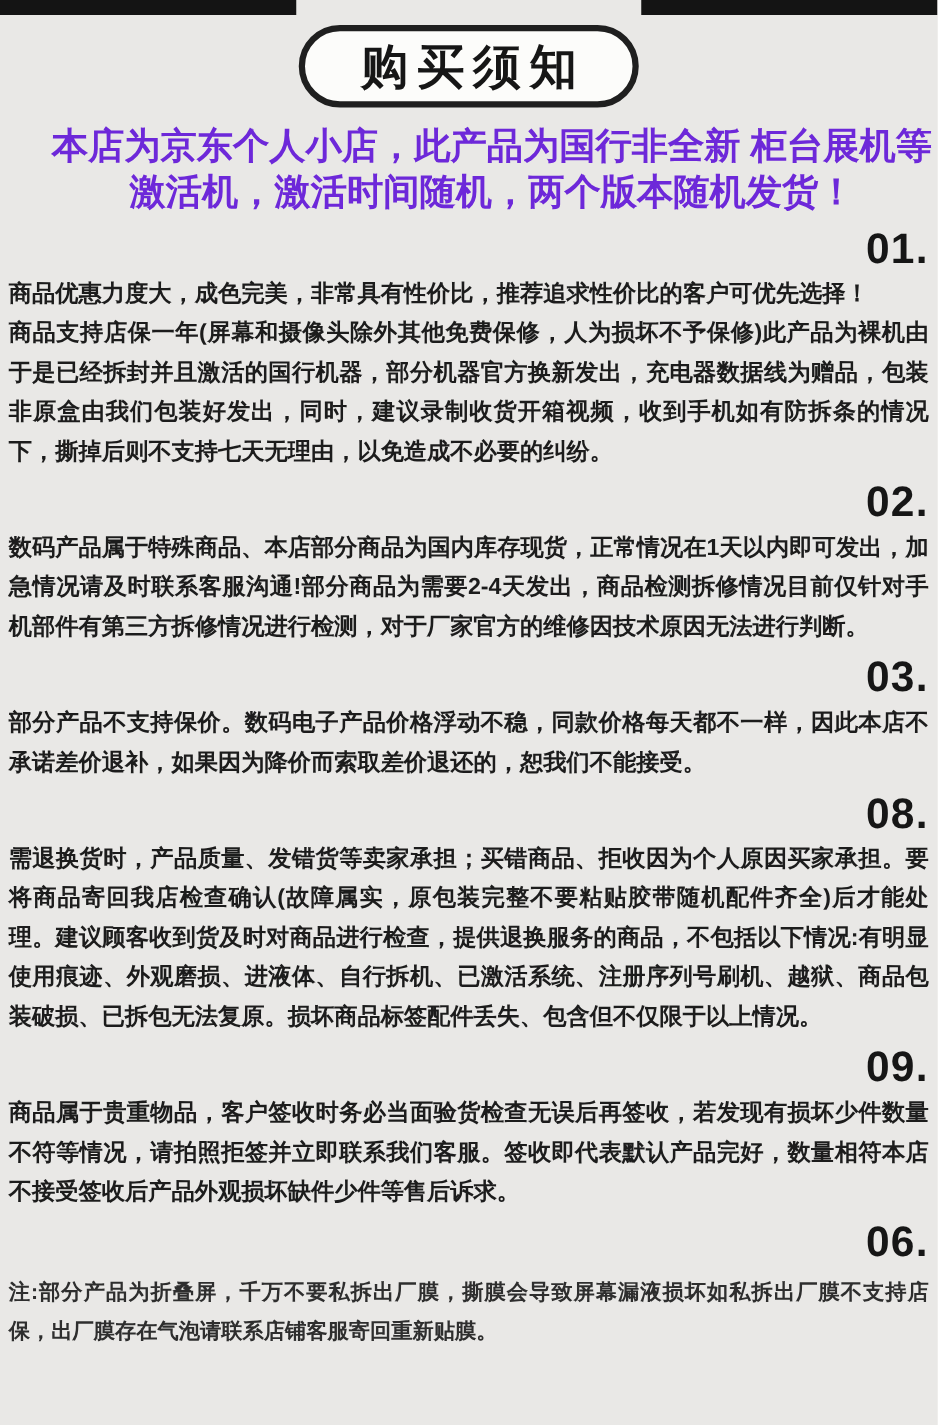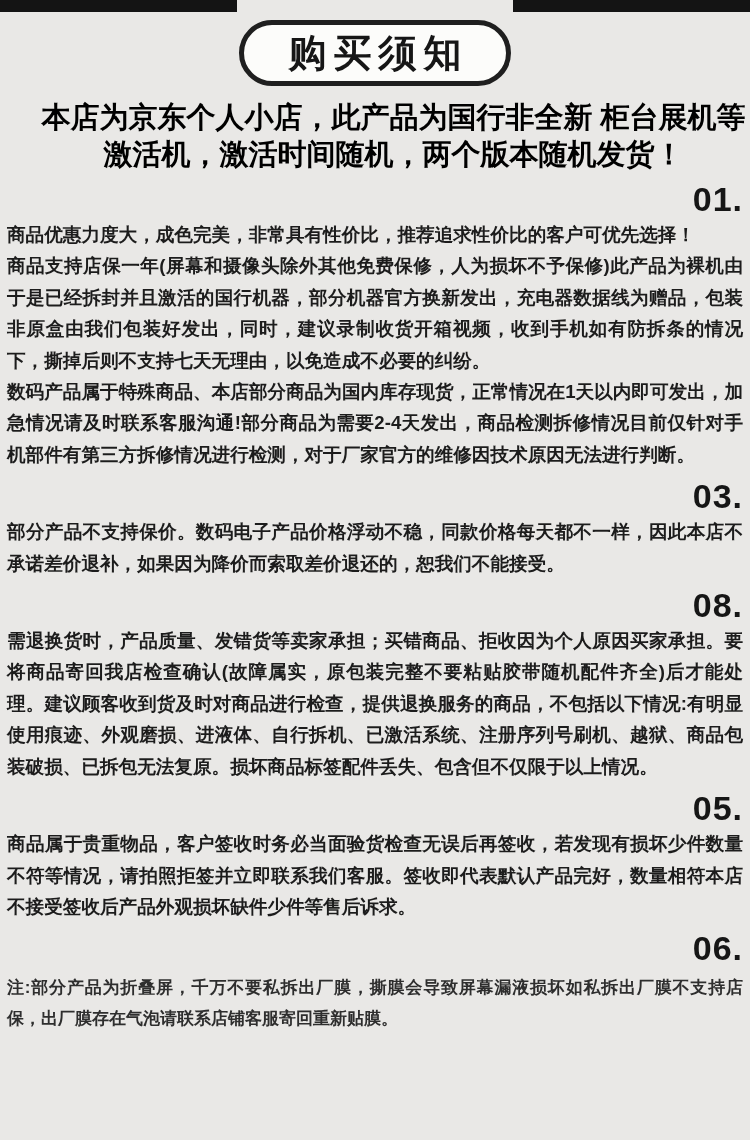--- a/index.html
+++ b/index.html
@@ -34,21 +34,21 @@
     font-size: 38px;
     font-weight: 900;
     color: #161616;
     letter-spacing: 7px;
     padding-left: 7px; 
     white-space: nowrap;
   }
   .headline {
     margin-top: 13px;
     text-align: center;
-    color: #000000;
+    color: #6d28d9;
     font-weight: 700;
     font-size: 29px;
     line-height: 37px;
     white-space: nowrap;
     padding-left: 37px;
   }
   .sections { padding: 0 7px; }
   .sec-num {
     font-size: 34px;
     font-weight: 700;
@@ -95,35 +95,36 @@
 
   <div class="sections">
 
     <section class="notice-section">
       <div class="sec-num">01.</div>
       <p class="sec-text">商品优惠力度大，成色完美，非常具有性价比，推荐追求性价比的客户可优先选择！</p>
       <p class="sec-text">商品支持店保一年(屏幕和摄像头除外其他免费保修，人为损坏不予保修)此产品为裸机由于是已经拆封并且激活的国行机器，部分机器官方换新发出，充电器数据线为赠品，包装非原盒由我们包装好发出，同时，建议录制收货开箱视频，收到手机如有防拆条的情况下，撕掉后则不支持七天无理由，以免造成不必要的纠纷。</p>
     </section>
 
     <section class="notice-section">
+      <div class="sec-num">02.</div>
       <p class="sec-text">数码产品属于特殊商品、本店部分商品为国内库存现货，正常情况在1天以内即可发出，加急情况请及时联系客服沟通!部分商品为需要2-4天发出，商品检测拆修情况目前仅针对手机部件有第三方拆修情况进行检测，对于厂家官方的维修因技术原因无法进行判断。</p>
     </section>
 
     <section class="notice-section">
       <div class="sec-num">03.</div>
       <p class="sec-text">部分产品不支持保价。数码电子产品价格浮动不稳，同款价格每天都不一样，因此本店不承诺差价退补，如果因为降价而索取差价退还的，恕我们不能接受。</p>
     </section>
 
     <section class="notice-section">
       <div class="sec-num">08.</div>
       <p class="sec-text">需退换货时，产品质量、发错货等卖家承担；买错商品、拒收因为个人原因买家承担。要将商品寄回我店检查确认(故障属实，原包装完整不要粘贴胶带随机配件齐全)后才能处理。建议顾客收到货及时对商品进行检查，提供退换服务的商品，不包括以下情况:有明显使用痕迹、外观磨损、进液体、自行拆机、已激活系统、注册序列号刷机、越狱、商品包装破损、已拆包无法复原。损坏商品标签配件丢失、包含但不仅限于以上情况。</p>
     </section>
 
     <section class="notice-section">
-      <div class="sec-num">05.</div>
+      <div class="sec-num">09.</div>
       <p class="sec-text">商品属于贵重物品，客户签收时务必当面验货检查无误后再签收，若发现有损坏少件数量不符等情况，请拍照拒签并立即联系我们客服。签收即代表默认产品完好，数量相符本店不接受签收后产品外观损坏缺件少件等售后诉求。</p>
     </section>
 
     <section class="notice-section">
       <div class="sec-num">06.</div>
     </section>
 
   </div>
 
   <p class="footnote">注:部分产品为折叠屏，千万不要私拆出厂膜，撕膜会导致屏幕漏液损坏如私拆出厂膜不支持店保，出厂膜存在气泡请联系店铺客服寄回重新贴膜。</p>

